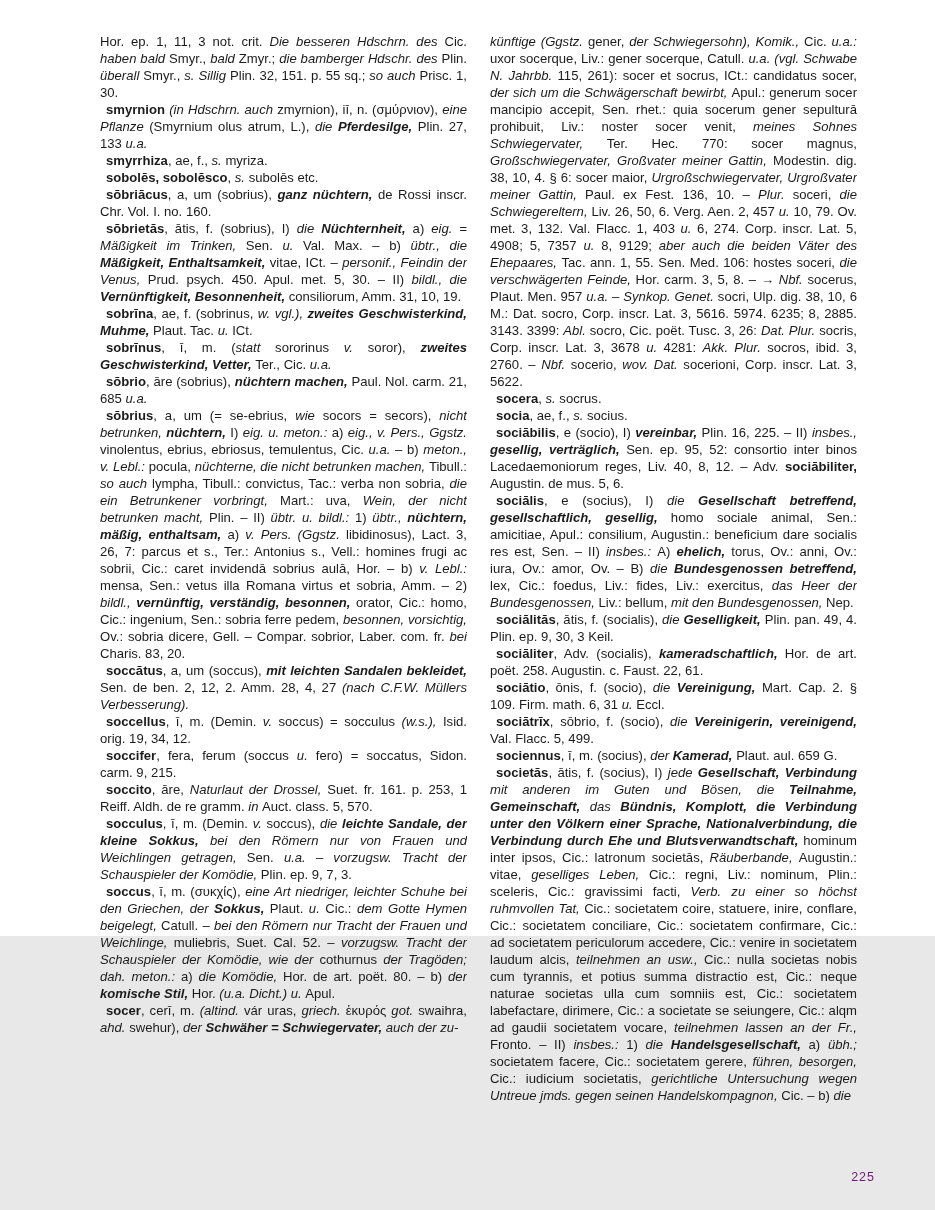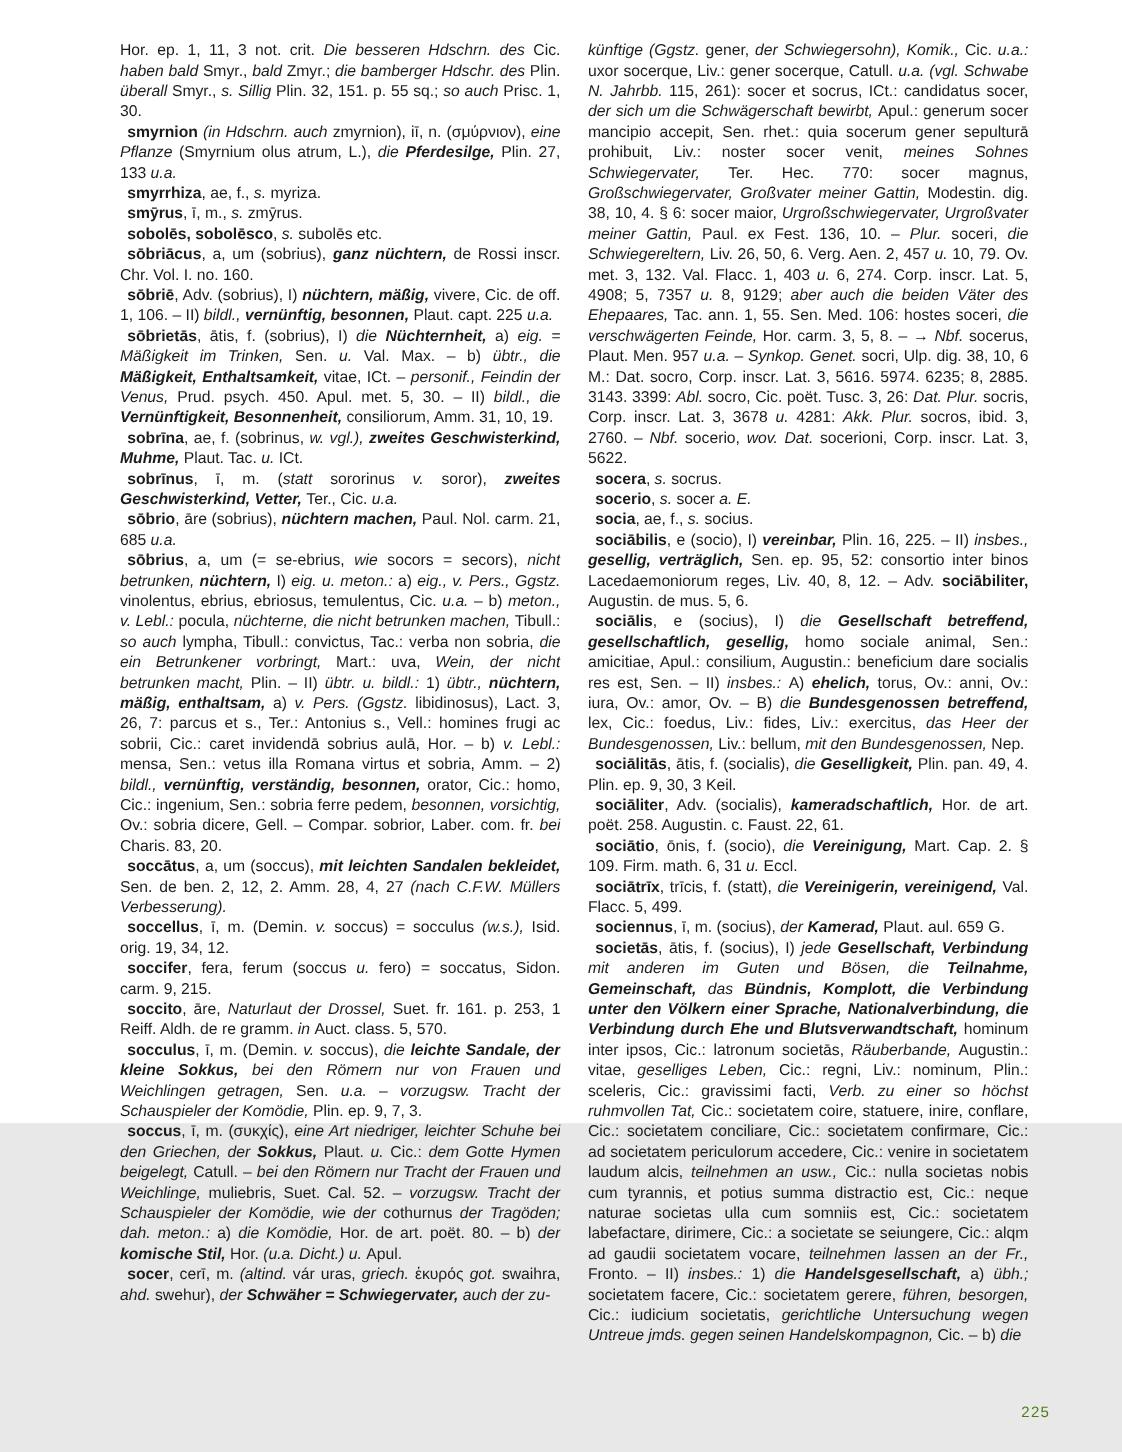--- a/index.html
+++ b/index.html
@@ -17,58 +17,55 @@
     font-size:13.1px;line-height:17px;text-align:justify;
     overflow:hidden;
   }
   .col p{margin:0;padding:0;text-indent:6px;}
   .col p.cont{text-indent:0;}
   .b{font-weight:bold;}
   .i{font-style:italic;}
   .bi{font-weight:bold;font-style:italic;}
   .pagenum{
     position:absolute;top:1170px;right:60px;
-    font-size:12.5px;letter-spacing:1px;color:#4d7c0f;
+    font-size:12.5px;letter-spacing:1px;color:#701a75;
   }
 </style>
 </head>
 <body>
 
 <div class="page">
   <div class="columns">
     <div class="col">
         <p class="cont"><span>Hor. ep. 1, 11, 3 not. crit. </span><span class="i">Die besseren Hdschrn. des </span><span>Cic. </span><span class="i">haben bald </span><span>Smyr., </span><span class="i">bald </span><span>Zmyr.; </span><span class="i">die bamberger Hdschr. des </span><span>Plin. </span><span class="i">überall </span><span>Smyr., </span><span class="i">s. Sillig </span><span>Plin. 32, 151. p. 55 sq.; </span><span class="i">so auch </span><span>Prisc. 1, 30.</span></p>
         <p><span class="b">smyrnion </span><span class="i">(in Hdschrn. auch </span><span>zmyrnion), iī, n. (σμύρνιον), </span><span class="i">eine Pflanze </span><span>(Smyrnium olus atrum, L.), </span><span class="i">die </span><span class="bi">Pferdesilge, </span><span>Plin. 27, 133 </span><span class="i">u.a.</span></p>
         <p><span class="b">smyrrhiza</span><span>, ae, f., </span><span class="i">s. </span><span>myriza.</span></p>
-        <p><span class="b">smȳrus</span><span>, ī, m., </span><span class="i">s. </span><span>zmȳrus.</span></p>
         <p><span class="b">sobolēs, sobolēsco</span><span>, </span><span class="i">s. </span><span>subolēs etc.</span></p>
         <p><span class="b">sōbriācus</span><span>, a, um (sobrius), </span><span class="bi">ganz nüchtern, </span><span>de Rossi inscr. Chr. Vol. I. no. 160.</span></p>
-        <p><span class="b">sōbriē</span><span>, Adv. (sobrius), I) </span><span class="bi">nüchtern, mäßig, </span><span>vivere, Cic. de off. 1, 106. – II) </span><span class="i">bildl., </span><span class="bi">vernünftig, besonnen, </span><span>Plaut. capt. 225 </span><span class="i">u.a.</span></p>
         <p><span class="b">sōbrietās</span><span>, ātis, f. (sobrius), I) </span><span class="i">die </span><span class="bi">Nüchternheit, </span><span>a) </span><span class="i">eig. = Mäßigkeit im Trinken, </span><span>Sen. </span><span class="i">u. </span><span>Val. Max. – b) </span><span class="i">übtr., die </span><span class="bi">Mäßigkeit, Enthaltsamkeit, </span><span>vitae, ICt. – </span><span class="i">personif., Feindin der Venus, </span><span>Prud. psych. 450. Apul. met. 5, 30. – II) </span><span class="i">bildl., die </span><span class="bi">Vernünftigkeit, Besonnenheit, </span><span>consiliorum, Amm. 31, 10, 19.</span></p>
         <p><span class="b">sobrīna</span><span>, ae, f. (sobrinus, </span><span class="i">w. vgl.), </span><span class="bi">zweites Geschwisterkind, Muhme, </span><span>Plaut. Tac. </span><span class="i">u. </span><span>ICt.</span></p>
         <p><span class="b">sobrīnus</span><span>, ī, m. (</span><span class="i">statt </span><span>sororinus </span><span class="i">v. </span><span>soror), </span><span class="bi">zweites Geschwisterkind, Vetter, </span><span>Ter., Cic. </span><span class="i">u.a.</span></p>
         <p><span class="b">sōbrio</span><span>, āre (sobrius), </span><span class="bi">nüchtern machen, </span><span>Paul. Nol. carm. 21, 685 </span><span class="i">u.a.</span></p>
         <p><span class="b">sōbrius</span><span>, a, um (= se-ebrius, </span><span class="i">wie </span><span>socors = secors), </span><span class="i">nicht betrunken, </span><span class="bi">nüchtern, </span><span>I) </span><span class="i">eig. u. meton.: </span><span>a) </span><span class="i">eig., v. Pers., Ggstz. </span><span>vinolentus, ebrius, ebriosus, temulentus, Cic. </span><span class="i">u.a. </span><span>– b) </span><span class="i">meton., v. Lebl.: </span><span>pocula, </span><span class="i">nüchterne, die nicht betrunken machen, </span><span>Tibull.: </span><span class="i">so auch </span><span>lympha, Tibull.: convictus, Tac.: verba non sobria, </span><span class="i">die ein Betrunkener vorbringt, </span><span>Mart.: uva, </span><span class="i">Wein, der nicht betrunken macht, </span><span>Plin. – II) </span><span class="i">übtr. u. bildl.: </span><span>1) </span><span class="i">übtr., </span><span class="bi">nüchtern, mäßig, enthaltsam, </span><span>a) </span><span class="i">v. Pers. (Ggstz. </span><span>libidinosus), Lact. 3, 26, 7: parcus et s., Ter.: Antonius s., Vell.: homines frugi ac sobrii, Cic.: caret invidendā sobrius aulā, Hor. – b) </span><span class="i">v. Lebl.: </span><span>mensa, Sen.: vetus illa Romana virtus et sobria, Amm. – 2) </span><span class="i">bildl., </span><span class="bi">vernünftig, verständig, besonnen, </span><span>orator, Cic.: homo, Cic.: ingenium, Sen.: sobria ferre pedem, </span><span class="i">besonnen, vorsichtig, </span><span>Ov.: sobria dicere, Gell. – Compar. sobrior, Laber. com. fr. </span><span class="i">bei </span><span>Charis. 83, 20.</span></p>
         <p><span class="b">soccātus</span><span>, a, um (soccus), </span><span class="bi">mit leichten Sandalen bekleidet, </span><span>Sen. de ben. 2, 12, 2. Amm. 28, 4, 27 </span><span class="i">(nach C.F.W. Müllers Verbesserung).</span></p>
         <p><span class="b">soccellus</span><span>, ī, m. (Demin. </span><span class="i">v. </span><span>soccus) = socculus </span><span class="i">(w.s.), </span><span>Isid. orig. 19, 34, 12.</span></p>
         <p><span class="b">soccifer</span><span>, fera, ferum (soccus </span><span class="i">u. </span><span>fero) = soccatus, Sidon. carm. 9, 215.</span></p>
         <p><span class="b">soccito</span><span>, āre, </span><span class="i">Naturlaut der Drossel, </span><span>Suet. fr. 161. p. 253, 1 Reiff. Aldh. de re gramm. </span><span class="i">in </span><span>Auct. class. 5, 570.</span></p>
         <p><span class="b">socculus</span><span>, ī, m. (Demin. </span><span class="i">v. </span><span>soccus), </span><span class="i">die </span><span class="bi">leichte Sandale, der kleine Sokkus, </span><span class="i">bei den Römern nur von Frauen und Weichlingen getragen, </span><span>Sen. </span><span class="i">u.a. </span><span>– </span><span class="i">vorzugsw. Tracht der Schauspieler der Komödie, </span><span>Plin. ep. 9, 7, 3.</span></p>
         <p><span class="b">soccus</span><span>, ī, m. (συκχίς), </span><span class="i">eine Art niedriger, leichter Schuhe bei den Griechen, der </span><span class="bi">Sokkus, </span><span>Plaut. </span><span class="i">u. </span><span>Cic.: </span><span class="i">dem Gotte Hymen beigelegt, </span><span>Catull. – </span><span class="i">bei den Römern nur Tracht der Frauen und Weichlinge, </span><span>muliebris, Suet. Cal. 52. – </span><span class="i">vorzugsw. Tracht der Schauspieler der Komödie, wie der </span><span>cothurnus </span><span class="i">der Tragöden; dah. meton.: </span><span>a) </span><span class="i">die Komödie, </span><span>Hor. de art. poët. 80. – b) </span><span class="i">der </span><span class="bi">komische Stil, </span><span>Hor. </span><span class="i">(u.a. Dicht.) u. </span><span>Apul.</span></p>
         <p><span class="b">socer</span><span>, cerī, m. </span><span class="i">(altind. </span><span>vár uras, </span><span class="i">griech. </span><span>ἑκυρός </span><span class="i">got. </span><span>swaihra, </span><span class="i">ahd. </span><span>swehur), </span><span class="i">der </span><span class="bi">Schwäher = Schwiegervater, </span><span class="i">auch der zu-</span></p>
       </div>
     <div class="col">
         <p class="cont"><span class="i">künftige (Ggstz. </span><span>gener, </span><span class="i">der Schwiegersohn), Komik., </span><span>Cic. </span><span class="i">u.a.: </span><span>uxor socerque, Liv.: gener socerque, Catull. </span><span class="i">u.a. (vgl. Schwabe N. Jahrbb. </span><span>115, 261): socer et socrus, ICt.: candidatus socer, </span><span class="i">der sich um die Schwägerschaft bewirbt, </span><span>Apul.: generum socer mancipio accepit, Sen. rhet.: quia socerum gener sepulturā prohibuit, Liv.: noster socer venit, </span><span class="i">meines Sohnes Schwiegervater, </span><span>Ter. Hec. 770: socer magnus, </span><span class="i">Großschwiegervater, Großvater meiner Gattin, </span><span>Modestin. dig. 38, 10, 4. § 6: socer maior, </span><span class="i">Urgroßschwiegervater, Urgroßvater meiner Gattin, </span><span>Paul. ex Fest. 136, 10. – </span><span class="i">Plur. </span><span>soceri, </span><span class="i">die Schwiegereltern, </span><span>Liv. 26, 50, 6. Verg. Aen. 2, 457 </span><span class="i">u. </span><span>10, 79. Ov. met. 3, 132. Val. Flacc. 1, 403 </span><span class="i">u. </span><span>6, 274. Corp. inscr. Lat. 5, 4908; 5, 7357 </span><span class="i">u. </span><span>8, 9129; </span><span class="i">aber auch die beiden Väter des Ehepaares, </span><span>Tac. ann. 1, 55. Sen. Med. 106: hostes soceri, </span><span class="i">die verschwägerten Feinde, </span><span>Hor. carm. 3, 5, 8. – → </span><span class="i">Nbf. </span><span>socerus, Plaut. Men. 957 </span><span class="i">u.a. </span><span>– </span><span class="i">Synkop. Genet. </span><span>socri, Ulp. dig. 38, 10, 6 M.: Dat. socro, Corp. inscr. Lat. 3, 5616. 5974. 6235; 8, 2885. 3143. 3399: </span><span class="i">Abl. </span><span>socro, Cic. poët. Tusc. 3, 26: </span><span class="i">Dat. Plur. </span><span>socris, Corp. inscr. Lat. 3, 3678 </span><span class="i">u. </span><span>4281: </span><span class="i">Akk. Plur. </span><span>socros, ibid. 3, 2760. – </span><span class="i">Nbf. </span><span>socerio, </span><span class="i">wov. Dat. </span><span>socerioni, Corp. inscr. Lat. 3, 5622.</span></p>
         <p><span class="b">socera</span><span>, </span><span class="i">s. </span><span>socrus.</span></p>
-        <p><span class="b">socerio</span><span>, </span><span class="i">s. </span><span>socer </span><span class="i">a. E.</span></p>
         <p><span class="b">socia</span><span>, ae, f., </span><span class="i">s. </span><span>socius.</span></p>
         <p><span class="b">sociābilis</span><span>, e (socio), I) </span><span class="bi">vereinbar, </span><span>Plin. 16, 225. – II) </span><span class="i">insbes., </span><span class="bi">gesellig, verträglich, </span><span>Sen. ep. 95, 52: consortio inter binos Lacedaemoniorum reges, Liv. 40, 8, 12. – Adv. </span><span class="b">sociābiliter, </span><span>Augustin. de mus. 5, 6.</span></p>
         <p><span class="b">sociālis</span><span>, e (socius), I) </span><span class="i">die </span><span class="bi">Gesellschaft betreffend, gesellschaftlich, gesellig, </span><span>homo sociale animal, Sen.: amicitiae, Apul.: consilium, Augustin.: beneficium dare socialis res est, Sen. – II) </span><span class="i">insbes.: </span><span>A) </span><span class="bi">ehelich, </span><span>torus, Ov.: anni, Ov.: iura, Ov.: amor, Ov. – B) </span><span class="i">die </span><span class="bi">Bundesgenossen betreffend, </span><span>lex, Cic.: foedus, Liv.: fides, Liv.: exercitus, </span><span class="i">das Heer der Bundesgenossen, </span><span>Liv.: bellum, </span><span class="i">mit den Bundesgenossen, </span><span>Nep.</span></p>
         <p><span class="b">sociālitās</span><span>, ātis, f. (socialis), </span><span class="i">die </span><span class="bi">Geselligkeit, </span><span>Plin. pan. 49, 4. Plin. ep. 9, 30, 3 Keil.</span></p>
         <p><span class="b">sociāliter</span><span>, Adv. (socialis), </span><span class="bi">kameradschaftlich, </span><span>Hor. de art. poët. 258. Augustin. c. Faust. 22, 61.</span></p>
         <p><span class="b">sociātio</span><span>, ōnis, f. (socio), </span><span class="i">die </span><span class="bi">Vereinigung, </span><span>Mart. Cap. 2. § 109. Firm. math. 6, 31 </span><span class="i">u. </span><span>Eccl.</span></p>
-        <p><span class="b">sociātrīx</span><span>, trīcis, f. (statt), </span><span class="i">die </span><span class="bi">Vereinigerin, vereinigend, </span><span>Val. Flacc. 5, 499.</span></p>
+        <p><span class="b">sociātrīx</span><span>, sōbrio, f. (socio), </span><span class="i">die </span><span class="bi">Vereinigerin, vereinigend, </span><span>Val. Flacc. 5, 499.</span></p>
         <p><span class="b">sociennus</span><span>, ī, m. (socius), </span><span class="i">der </span><span class="bi">Kamerad, </span><span>Plaut. aul. 659 G.</span></p>
         <p><span class="b">societās</span><span>, ātis, f. (socius), I) </span><span class="i">jede </span><span class="bi">Gesellschaft, Verbindung </span><span class="i">mit anderen im Guten und Bösen, die </span><span class="bi">Teilnahme, Gemeinschaft, </span><span class="i">das </span><span class="bi">Bündnis, Komplott, die Verbindung unter den Völkern einer Sprache, Nationalverbindung, die Verbindung durch Ehe und Blutsverwandtschaft, </span><span>hominum inter ipsos, Cic.: latronum societās, </span><span class="i">Räuberbande, </span><span>Augustin.: vitae, </span><span class="i">geselliges Leben, </span><span>Cic.: regni, Liv.: nominum, Plin.: sceleris, Cic.: gravissimi facti, </span><span class="i">Verb. zu einer so höchst ruhmvollen Tat, </span><span>Cic.: societatem coire, statuere, inire, conflare, Cic.: societatem conciliare, Cic.: societatem confirmare, Cic.: ad societatem periculorum accedere, Cic.: venire in societatem laudum alcis, </span><span class="i">teilnehmen an usw., </span><span>Cic.: nulla societas nobis cum tyrannis, et potius summa distractio est, Cic.: neque naturae societas ulla cum somniis est, Cic.: societatem labefactare, dirimere, Cic.: a societate se seiungere, Cic.: alqm ad gaudii societatem vocare, </span><span class="i">teilnehmen lassen an der Fr., </span><span>Fronto. – II) </span><span class="i">insbes.: </span><span>1) </span><span class="i">die </span><span class="bi">Handelsgesellschaft, </span><span>a) </span><span class="i">übh.; </span><span>societatem facere, Cic.: societatem gerere, </span><span class="i">führen, besorgen, </span><span>Cic.: iudicium societatis, </span><span class="i">gerichtliche Untersuchung wegen Untreue jmds. gegen seinen Handelskompagnon, </span><span>Cic. – b) </span><span class="i">die</span></p>
       </div>
   </div>
   <div class="pagenum">225</div>
 </div>
 
 </body></html>

